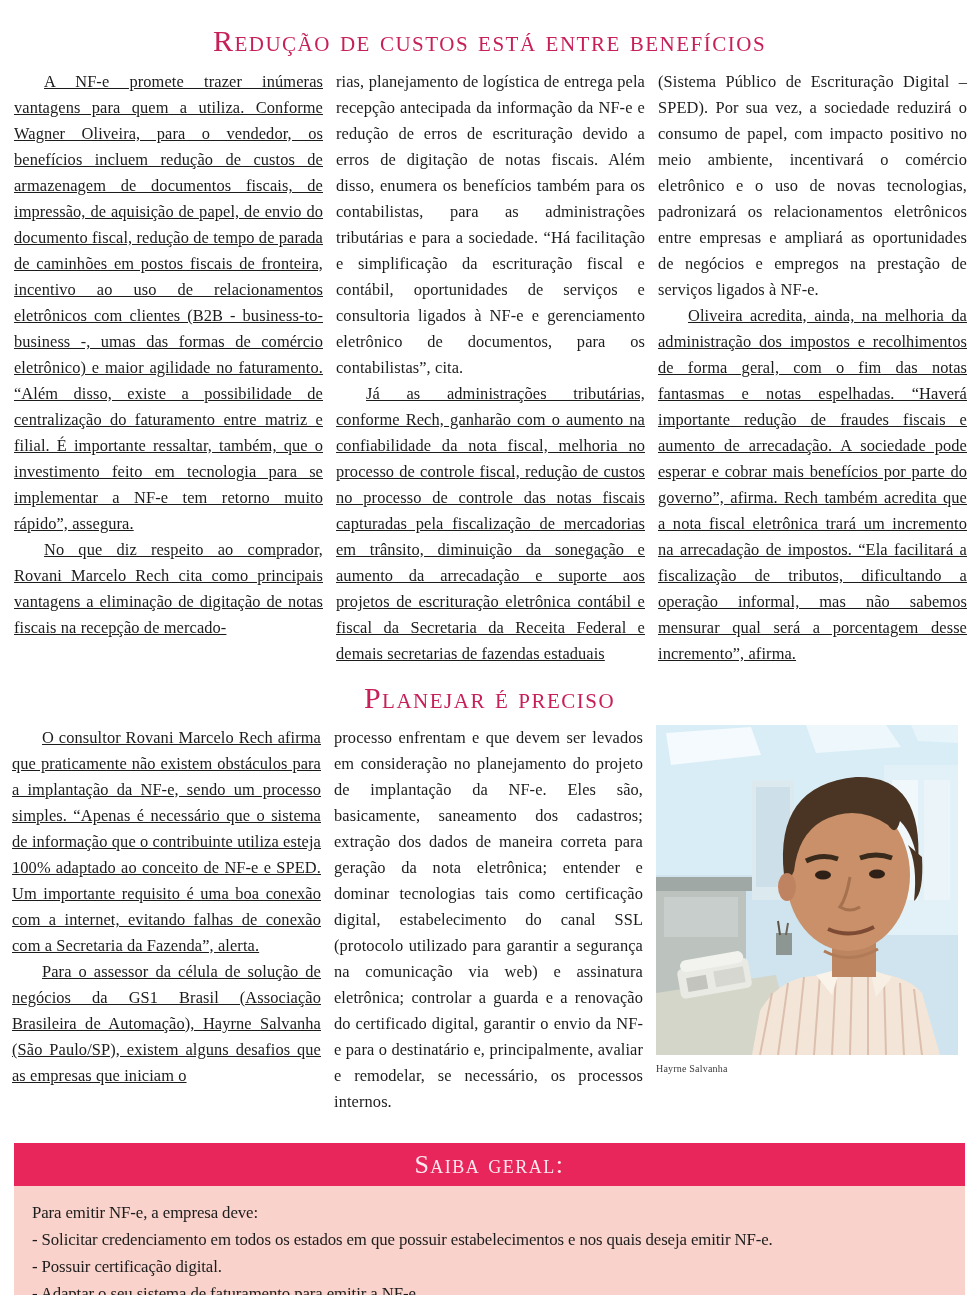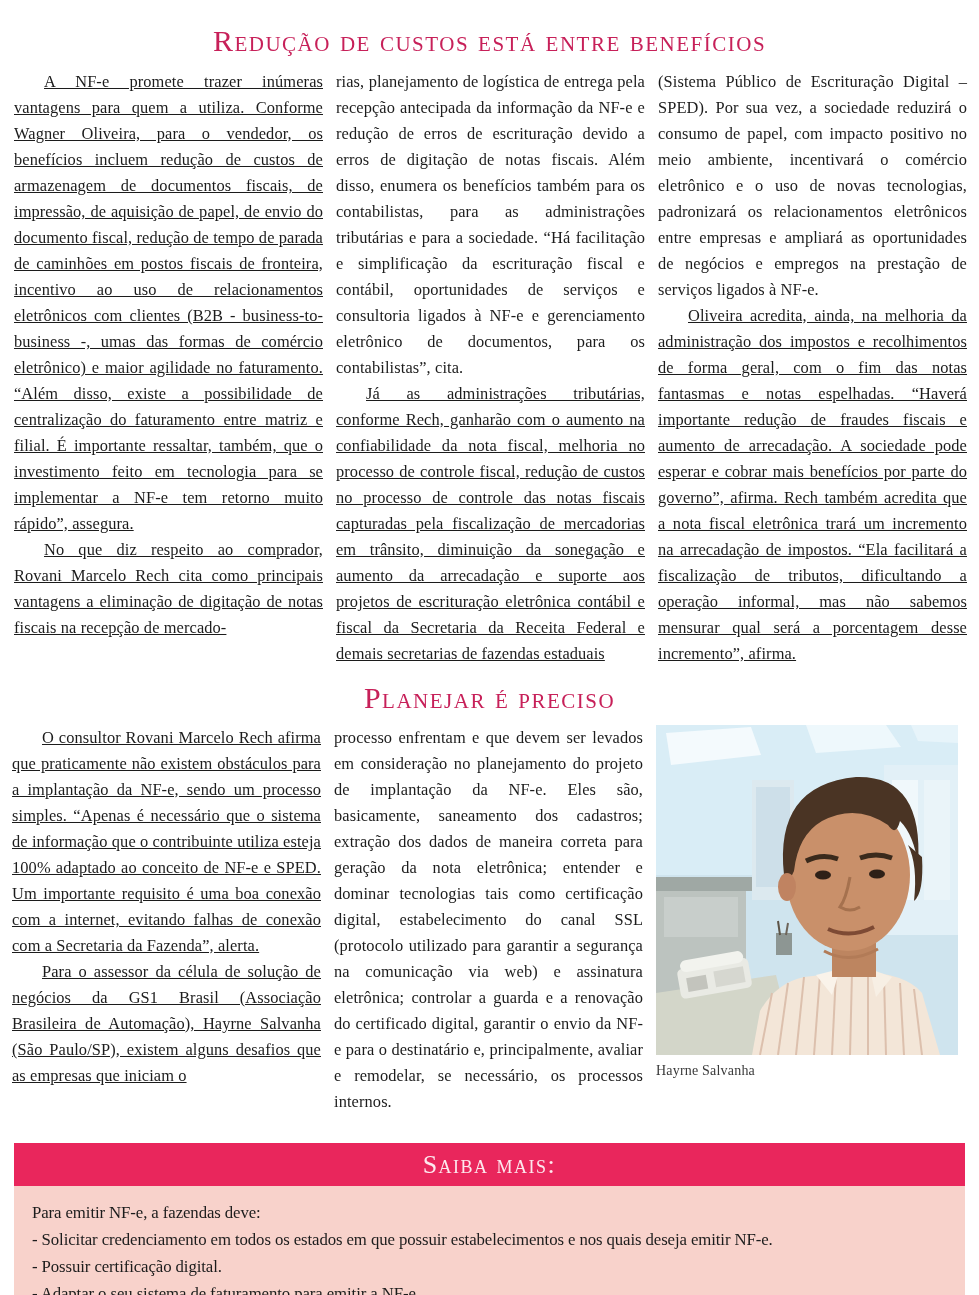--- a/index.html
+++ b/index.html
@@ -38,21 +38,21 @@
   .section-2 .cols { min-height: 392px; margin-top: 11px; justify-content: flex-end; }
 
   .photo-col { display: flex; flex-direction: column; }
   .photo-frame {
     width: 302px;
     height: 330px;
     overflow: hidden;
     flex: 0 0 auto;
   }
   .photo-caption {
-    font-size: 14px;
+    font-size: 10px;
     color: #3a3a3a;
     margin-top: 8px;
     letter-spacing: 0.2px;
   }
 
   .saiba {
     margin-top: 26px;
     width: 951px;
   }
   .saiba-band {
@@ -187,24 +187,24 @@
             <path d="M168,226 Q194,240 222,224" stroke="#b27b57" stroke-width="3" fill="none"></path>
           </svg>
         </div>
         <div class="photo-caption">Hayrne Salvanha</div>
       </div>
     </div>
   </div>
 
   <div class="saiba">
     <div class="saiba-band">
-      <span class="saiba-title">Saiba mais:</span>
+      <span class="saiba-title">Saiba geral:</span>
     </div>
     <div class="saiba-body">
-      <div class="line">Para emitir NF-e, a fazendas deve:</div>
+      <div class="line">Para emitir NF-e, a empresa deve:</div>
       <div class="line">- Solicitar credenciamento em todos os estados em que possuir estabelecimentos e nos quais deseja emitir NF-e.</div>
       <div class="line">- Possuir certificação digital.</div>
       <div class="line">- Adaptar o seu sistema de faturamento para emitir a NF-e.</div>
 
     </div>
   </div>
 
 </div>
 
 </body></html>

